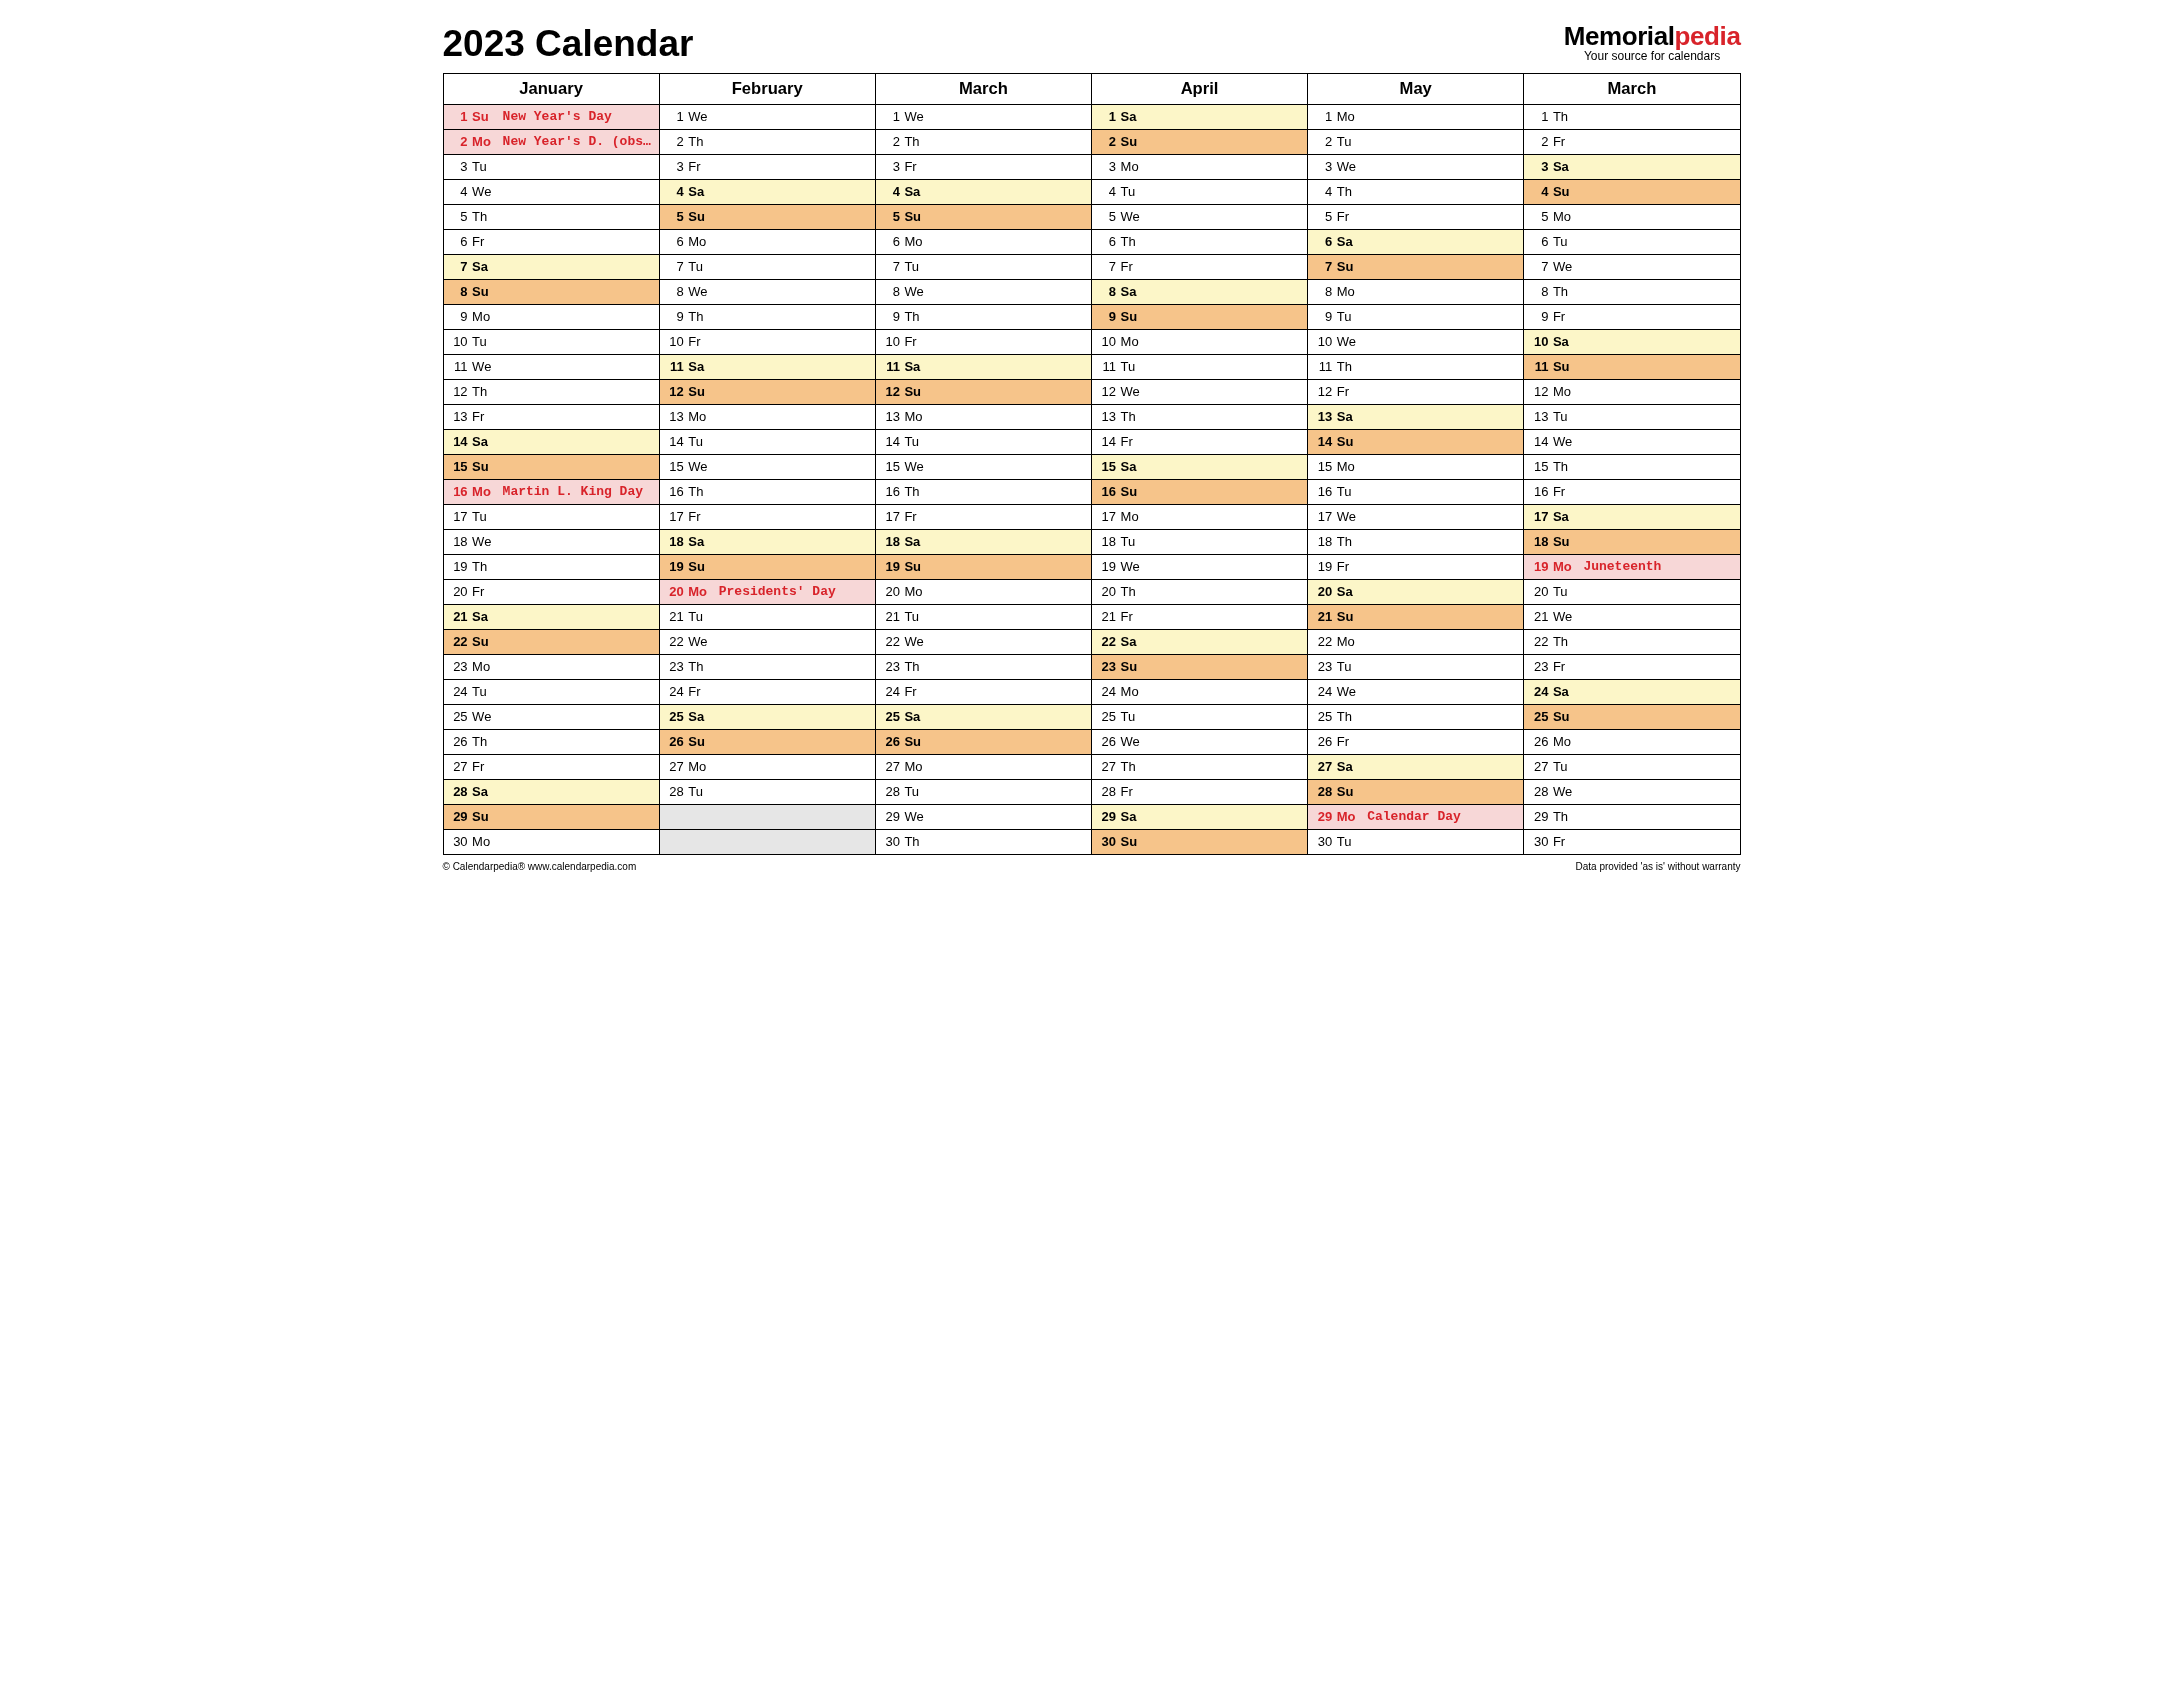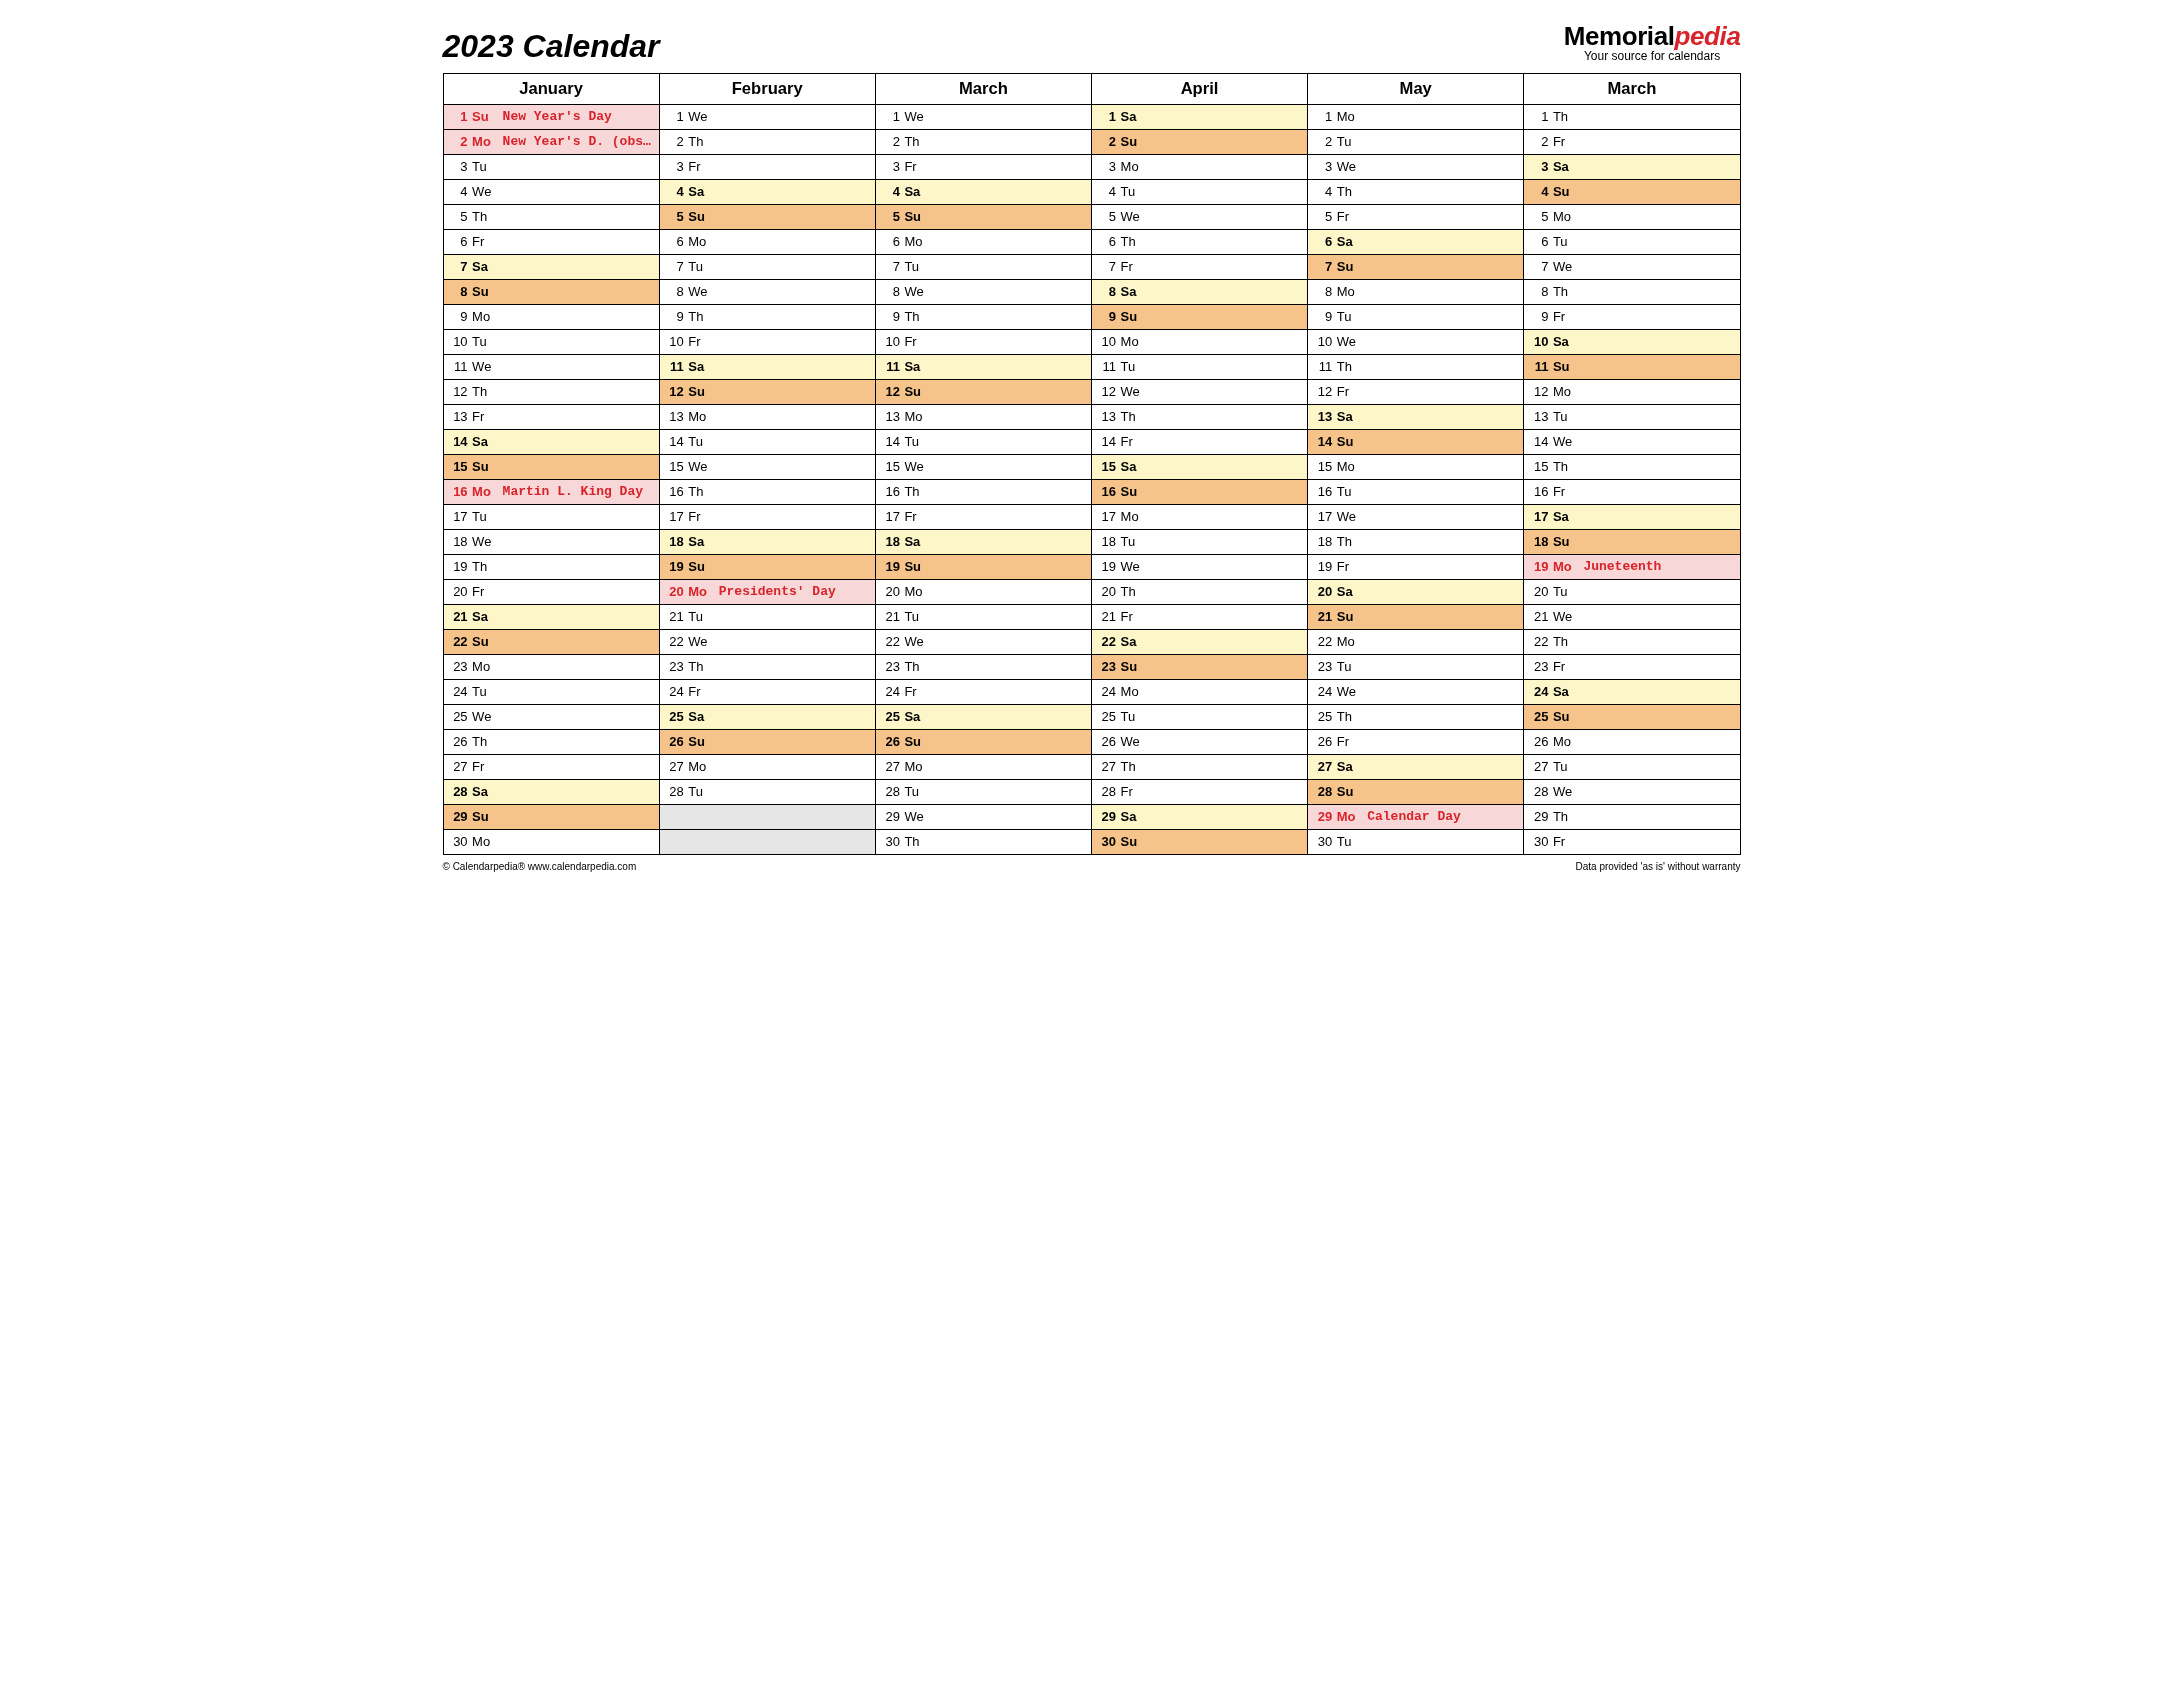--- a/index.html
+++ b/index.html
@@ -15,37 +15,35 @@
     padding: 22.6px 30px 15px 30px;
     box-sizing: border-box;
   }
   .header-row {
     display: flex;
     justify-content: space-between;
     align-items: flex-end;
     margin-bottom: 10.6px;
   }
   .title {
-    font-size: 32px;
+    font-size: 37px;
     font-weight: bold;
     line-height: 1;
-    font-style: italic;
   }
   .brand {
     text-align: right;
     line-height: 1;
   }
   .brand-name {
     font-size: 26px;
     font-weight: bold;
     letter-spacing: -0.4px;
   }
   .brand-name .accent {
     color: #d8232a;
-    font-style: italic;
     font-weight: bold;
   }
   .brand-tag {
     font-size: 12px;
     margin-top: 1.5px;
     text-align: center;
   }
   table.cal {
     width: 100%;
     border-collapse: collapse;

